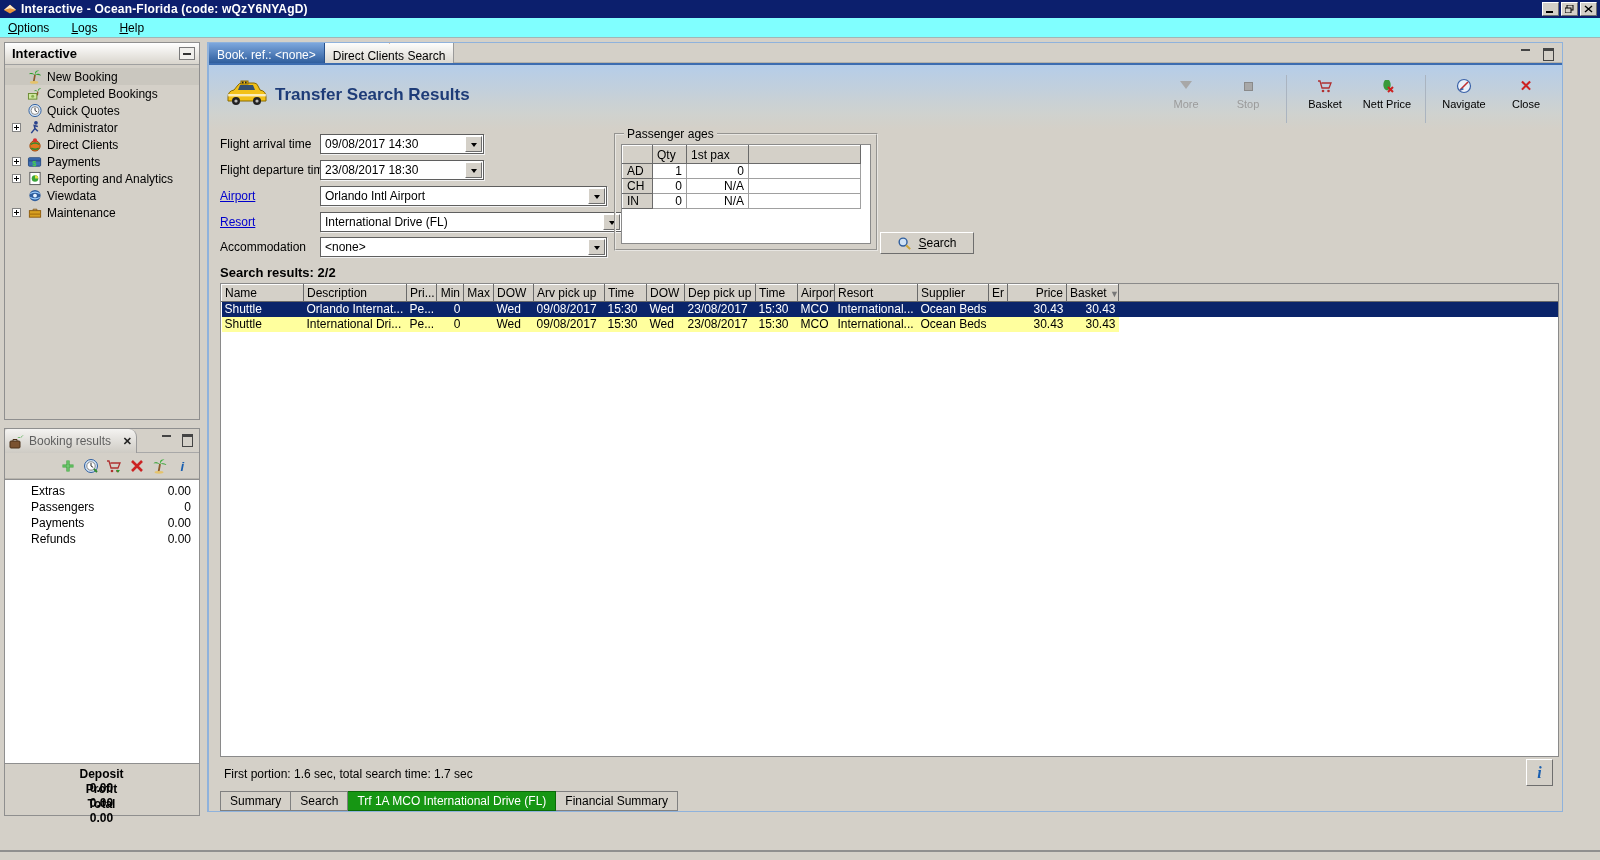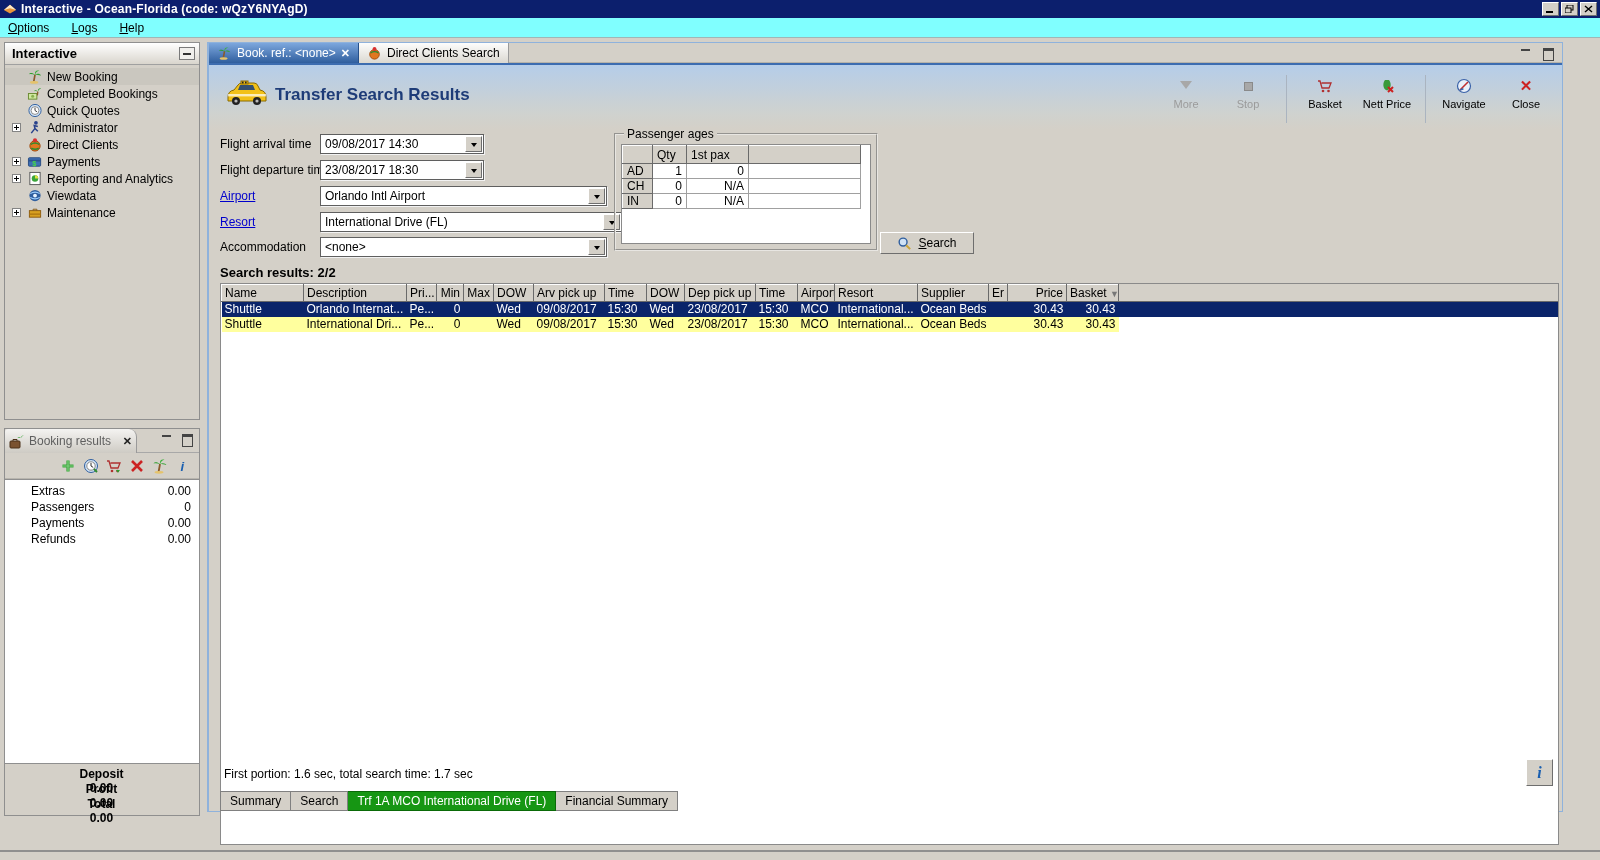--- a/index.html
+++ b/index.html
@@ -55,21 +55,21 @@
   .bp-list { background:#fff; height:284px; border-top:1px solid #8f8f8f; padding-top:3px; }
   .bp-row { height:16px; display:flex; padding:0 8px 0 26px; align-items:center; }
   .bp-row .lbl { flex:1; }
   .bp-totals { border-top:1px solid #8f8f8f; padding:3px 0; }
   .bp-trow { height:15px; display:flex; padding:0 8px 0 7px; font-weight:bold; align-items:center;flex-direction:column; }
   .bp-trow .lbl { flex:1; }
 
   
   .main { position:absolute; left:207px; top:42px; width:1356px; height:770px; border:1px solid #8fb2dc; border-left:2px solid #8fb2dc; background:#d4d0c8; }
   .tabrow { position:absolute; left:0; top:0; right:0; height:20px; background:#d4d0c8; border-bottom:1px solid #b5b2aa; display:flex; }
-  .mtab { height:20px; display:flex; align-items:center; gap:5px; padding:0 8px; }
+  .mtab { height:20px; display:flex; align-items:center; gap:5px; padding:0 8px;flex-direction:column; }
   .mtab svg { width:15px; height:14px; }
   .mtab.active { background:linear-gradient(#7da7dd,#2f5e9e); color:#fff; border-right:1px solid #27508a; }
   .mtab.active .tab-x { color:#fff; font-weight:bold; font-size:11px; }
   .tab-x::before { content:"✕"; }
   .mtab.inactive { background:linear-gradient(#fdfdfc,#dbd8d1); color:#000; border-right:1px solid #9a9a9a; }
   .tr-minmax { position:absolute; right:8px; top:4px; display:flex; gap:10px; }
 
   .mheader { position:absolute; left:0; top:20px; right:0; height:66px; background:linear-gradient(#b5cde9,#cfd2cf 75%,#d4d0c8); border-top:2px solid #3c6cb0; }
   .taxi { position:absolute; left:15px; top:12px; width:44px; height:32px; }
   .mtitle { position:absolute; left:66px; top:20px; font-size:17px; font-weight:bold; color:#1e3c78; }
@@ -102,21 +102,21 @@
   .pax-table tr.ph td { height:18px; }
   .pax-table .hd { background:#d4d0c8; border-color:#fdfdfd #6a6a6a #6a6a6a #fdfdfd; }
   .pax-table .num { text-align:right; }
 
   .search-btn { position:absolute; left:671px; top:189px; width:94px; height:22px; display:flex; align-items:center; justify-content:center; gap:6px; }
   .search-btn svg { width:15px; height:15px; }
   .search-btn .u { text-decoration:underline; }
 
   
   .results-label { position:absolute; left:11px; top:222px; font-size:13px; font-weight:bold; }
-  .results-box { position:absolute; left:11px; top:240px; width:1339px; height:562px; background:#fff; border:1px solid #8a8a8a; overflow:hidden; }
+  .results-box { position:absolute; left:11px; top:240px; width:1339px; height:474px; background:#fff; border:1px solid #8a8a8a; overflow:hidden; }
   table.res { border-collapse:collapse; table-layout:fixed; width:1337px; font-size:12px; }
   table.res th { background:#d4d0c8; border:1px solid; border-color:#fdfdfd #6a6a6a #6a6a6a #fdfdfd; font-weight:normal; text-align:left; height:17px; padding:0 3px; white-space:nowrap; overflow:hidden; }
   table.res th.r, table.res td.r { text-align:right; }
   table.res th.filler { background:#d4d0c8; border-color:#d4d0c8 #d4d0c8 #6a6a6a #fdfdfd; }
   table.res td { height:15px; padding:0 3px; white-space:nowrap; overflow:hidden; }
   tr.row-sel td { background:#0a246a; color:#fff; }
   tr.row-alt td { background:#ffff9e; }
   tr.row-alt td.filler { background:#fff; }
   .sort-dn { font-size:9px; color:#777; }
   .sort-dn::before { content:"▼"; }

